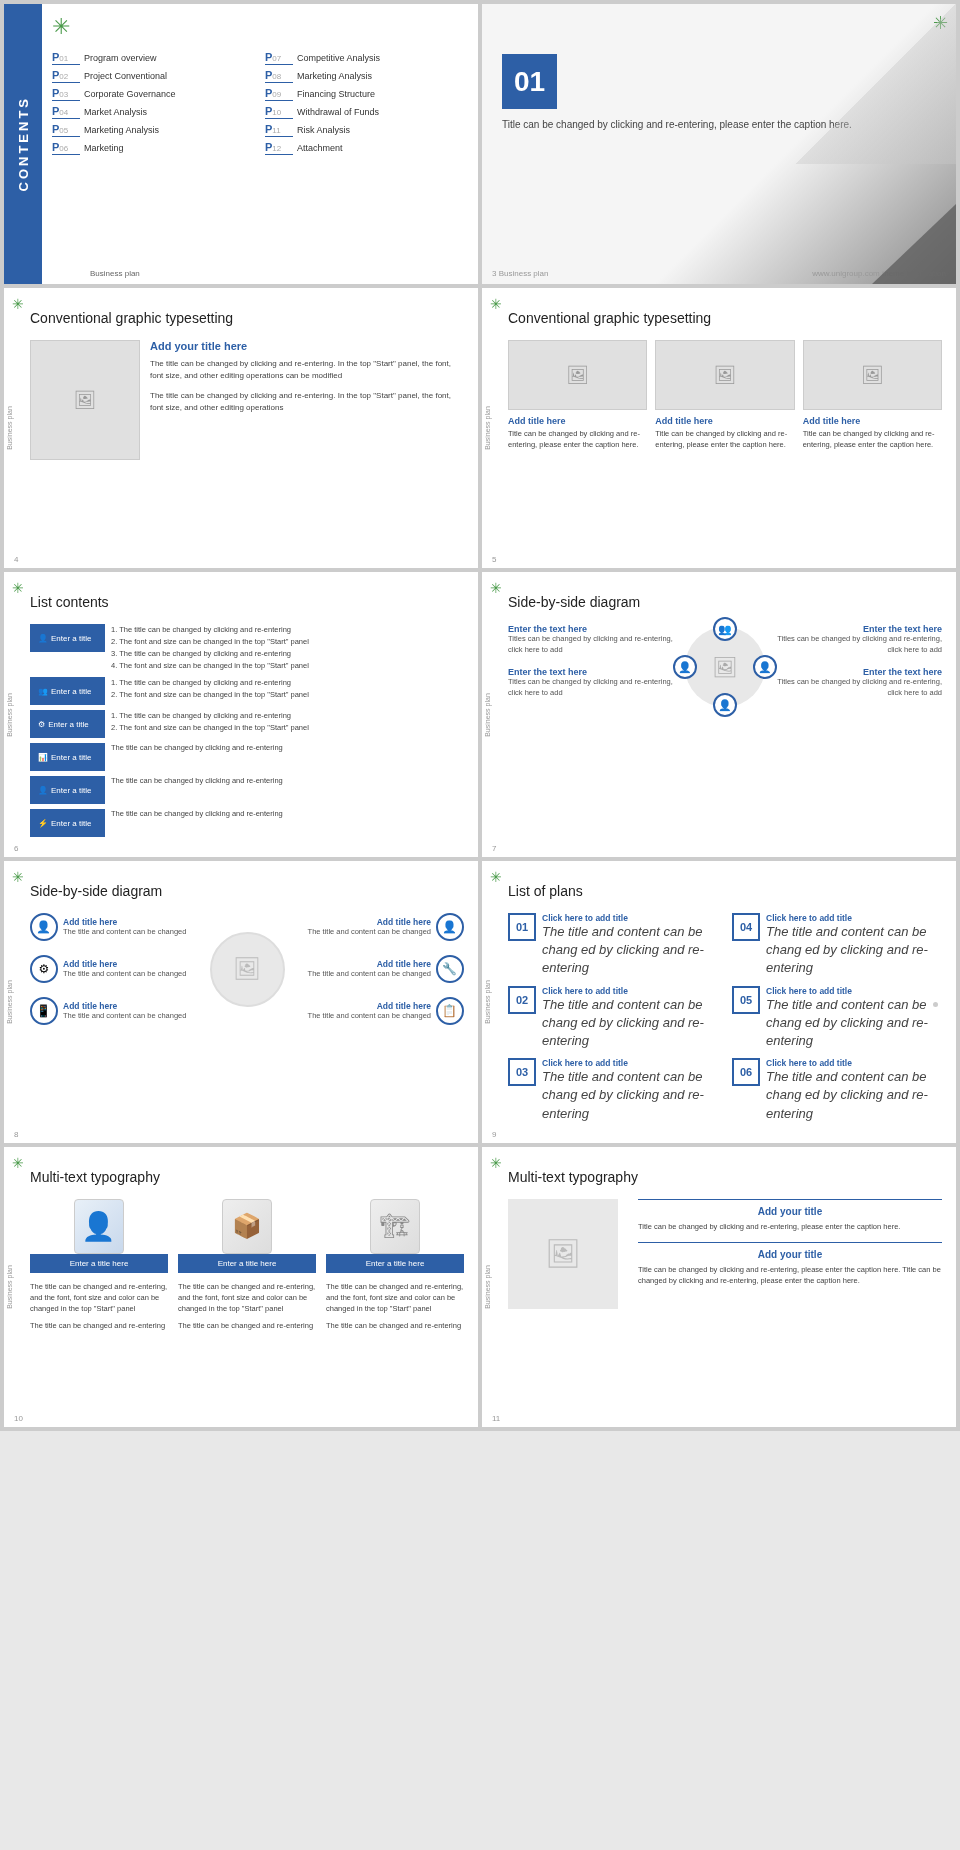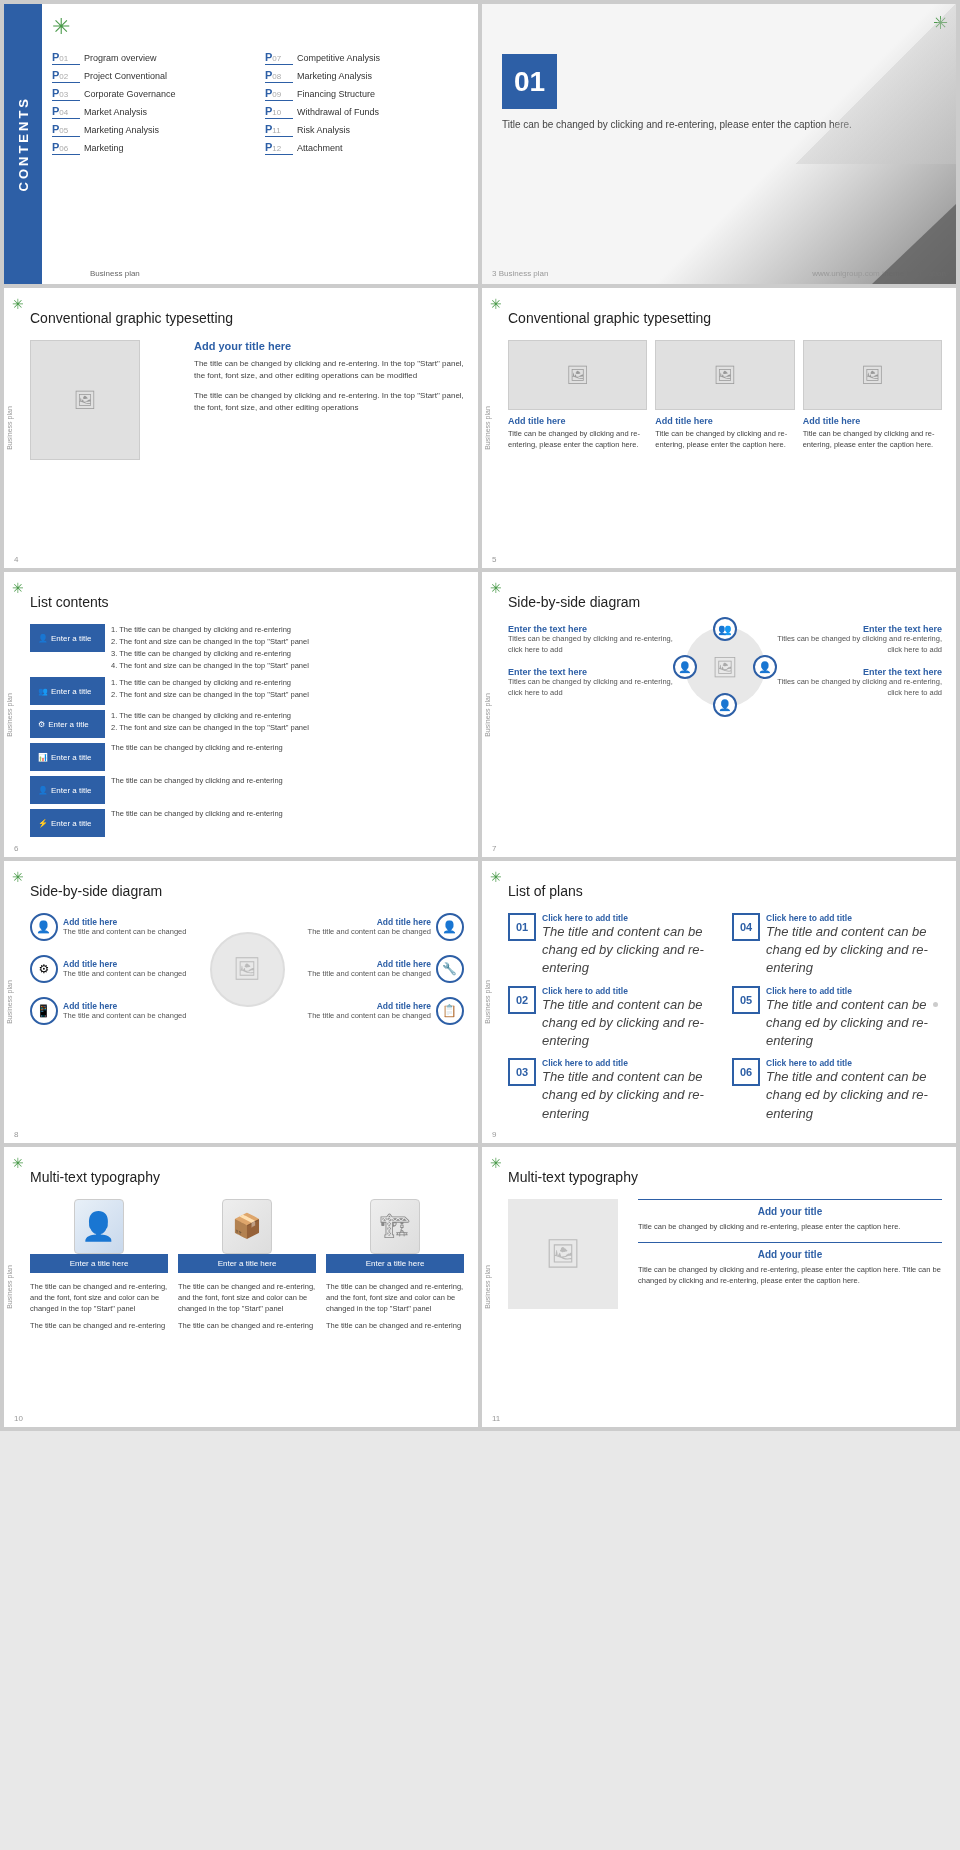--- a/index.html
+++ b/index.html
@@ -146,21 +146,21 @@
       background: #e0e0e0;
       border: 1px solid #ccc;
       display: flex;
       align-items: center;
       justify-content: center;
       color: #999;
       font-size: 18px;
       flex-shrink: 0;
     }
     .cgt-left-img { width: 110px; height: 120px; }
-    .cgt-text-block { flex: 1; margin-left: 44px; }
+    .cgt-text-block { flex: 1; }
     .cgt-heading { color: #2d5fa6; font-size: 11px; font-weight: bold; margin-bottom: 6px; }
     .cgt-body { font-size: 8px; color: #444; line-height: 1.5; margin-bottom: 8px; }
     
     .side-label {
       position: absolute;
       left: 0;
       top: 50%;
       transform: translateY(-50%) rotate(180deg);
       font-size: 7px;
       color: #999;

